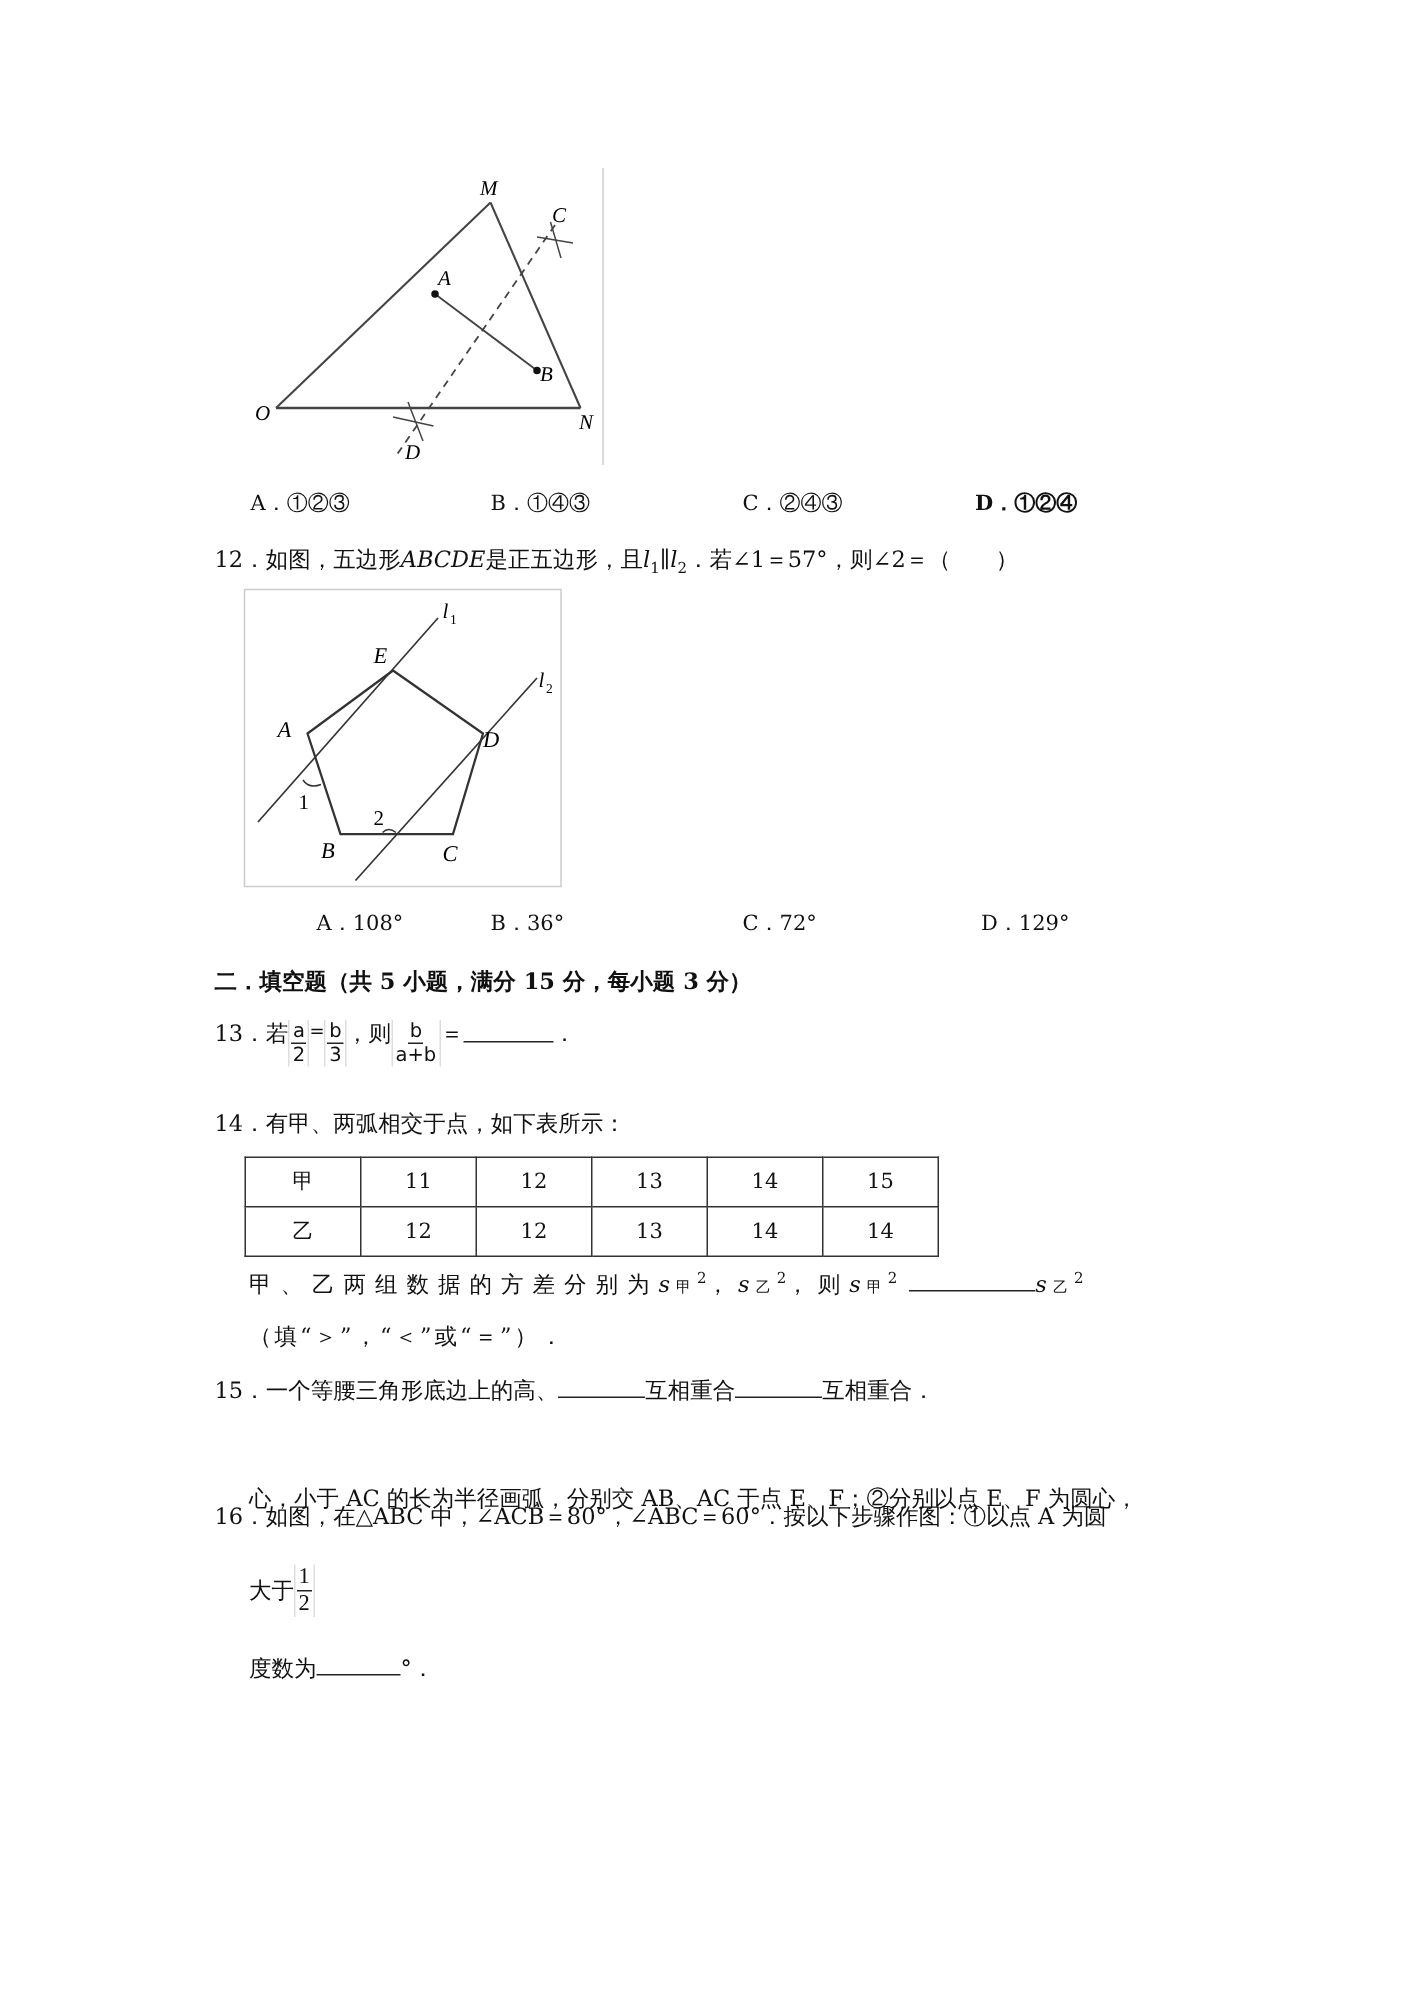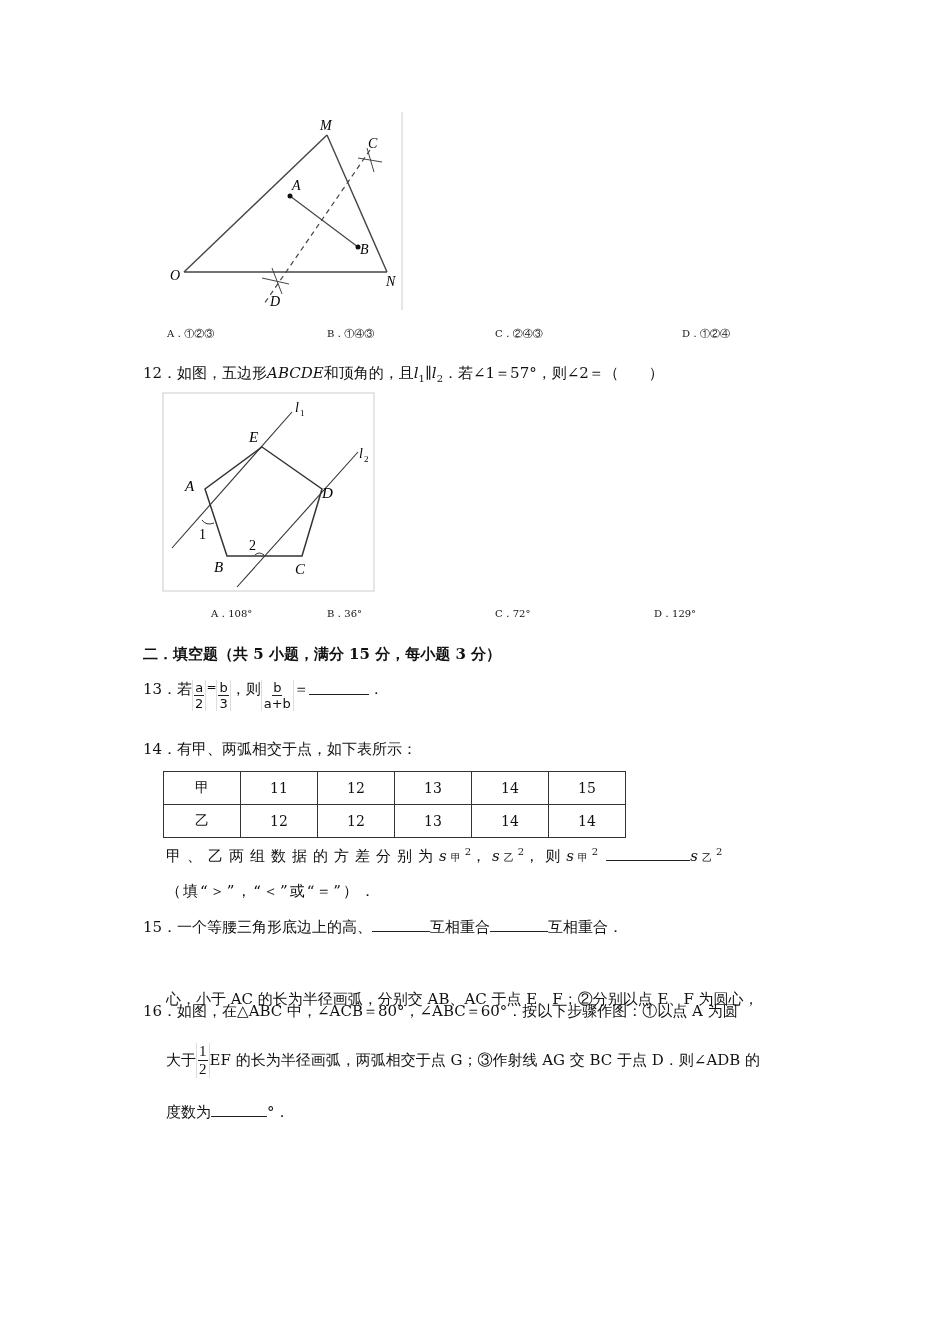--- a/index.html
+++ b/index.html
@@ -5,21 +5,21 @@
   html, body { margin: 0; padding: 0; background: #ffffff; }
   body {
     width: 950px; height: 1344px; position: relative; overflow: hidden;
     font-family: "DejaVu Serif", "Liberation Serif", serif;
     color: #111;
     font-size: 15px;
   }
   .it { font-style: italic; }
   .fig { position: absolute; }
   .opts { position: absolute; left: 167px; width: 600px; height: 22px; }
-  .opt { position: absolute; top: 0; white-space: nowrap; font-size: 10px; }
+  .opt { position: absolute; top: 0; white-space: nowrap; font-size: 14px; }
   .line { position: absolute; white-space: nowrap; font-size: 15px; }
   .bold { font-weight: bold; text-align: right; }
   .blank { display: inline-block; border-bottom: 1px solid #222; height: 14px; vertical-align: baseline; }
   .frac {
     display: inline-flex; flex-direction: column; align-items: center;
     vertical-align: middle; font-family: "DejaVu Sans", sans-serif; font-size: 13px;
     line-height: 15px; border: 1px solid #ddd; border-top: none; border-bottom: none; padding: 0 1px;
   }
   .frac .num { border-bottom: 1px solid #222; padding: 0 1px; }
   .frac .den { padding: 0 1px; }
@@ -61,25 +61,25 @@
     <text x="8" y="170" font-size="14" font-style="italic" font-family="Liberation Serif, serif">O</text>
     <text x="224" y="176" font-size="14" font-style="italic" font-family="Liberation Serif, serif">N</text>
     <text x="108" y="196" font-size="14" font-style="italic" font-family="Liberation Serif, serif">D</text>
   </svg>
 </div>
 
 <div class="opts" style="top:327px;">
   <div class="opt" style="left:0;"><span>A．</span><span>①②③</span></div>
   <div class="opt" style="left:160px;"><span>B．</span><span>①④③</span></div>
   <div class="opt" style="left:328px;"><span>C．</span><span>②④③</span></div>
-  <div class="opt" style="left:515px;"><span>D．</span><span>①②④</span></div>
+  <div class="opt" style="left:483px;font-weight:bold;"><span>D．</span><span>①②④</span></div>
 </div>
 
 <div class="line" style="left:143px; top:364px;">
-  <span>12．</span><span>如图，五边形</span><span class="it">ABCDE</span><span>和顶角的，且</span><span class="it">l</span><sub>1</sub><span>∥</span><span class="it">l</span><sub>2</sub><span>．若∠1＝57°，则∠2＝（　　）</span>
+  <span>12．</span><span>如图，五边形</span><span class="it">ABCDE</span><span>是正五边形，且</span><span class="it">l</span><sub>1</sub><span>∥</span><span class="it">l</span><sub>2</sub><span>．若∠1＝57°，则∠2＝（　　）</span>
 </div>
 
 <div class="fig" style="left:162px; top:392px; width:215px; height:202px;">
   <svg width="215" height="202" viewBox="0 0 215 202">
     <rect x="1" y="1" width="211" height="198" fill="none" stroke="#ccc" stroke-width="1"></rect>
     <polygon points="100,55 160,97 140,164 65,164 43,97" fill="none" stroke="#333" stroke-width="1.5"></polygon>
     <line x1="10" y1="156" x2="130" y2="20" stroke="#333" stroke-width="1.1"></line>
     <line x1="75" y1="195" x2="196" y2="60" stroke="#333" stroke-width="1.1"></line>
     <path d="M40,128 Q44,134 52,131" fill="none" stroke="#333" stroke-width="1"></path>
     <path d="M93,163 Q97,159 102,163" fill="none" stroke="#333" stroke-width="1"></path>
@@ -171,17 +171,16 @@
 </div>
 <div class="line" style="left:166px; top:990px;">
   <span>心，小于 AC 的长为半径画弧，分别交 AB、AC 于点 E、F；②分别以点 E、F 为圆心，</span>
 </div>
 <div class="line" style="left:166px; top:1040px; height:40px; display:flex; align-items:center;">
   <span>大于</span>
   <span class="frac serif">
       <span class="num">1</span>
       <span class="den">2</span>
     </span>
-  <span>EF 的长为半径画弧，两弧相交于点 G；③作射线 AG 交 BC 于点 D．则∠ADB 的</span>
 </div>
 <div class="line" style="left:166px; top:1102px;">
   <span>度数为</span><span class="blank" style="width:56px;"></span><span>°．</span>
 </div>
 
 </body></html>

